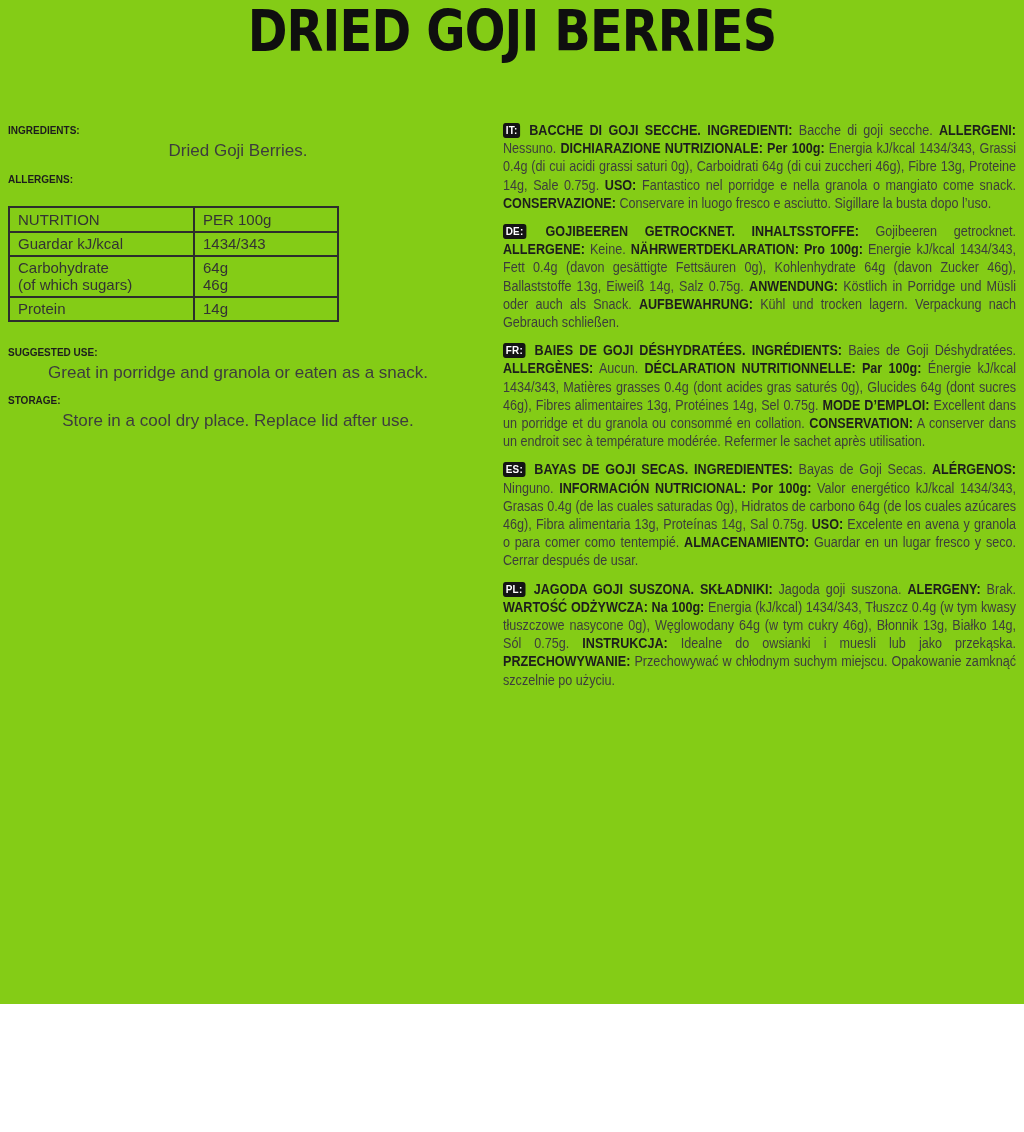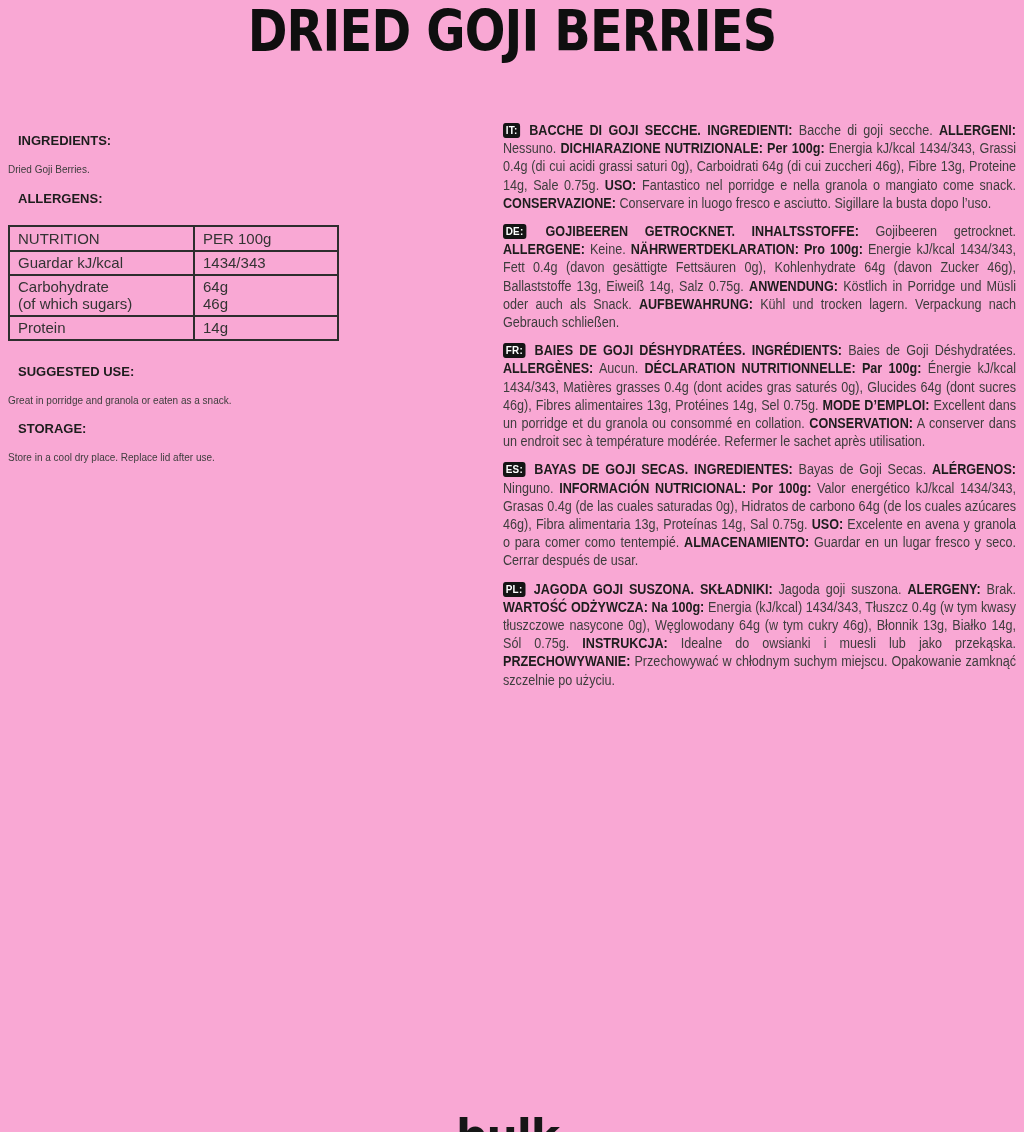--- a/index.html
+++ b/index.html
@@ -1,32 +1,32 @@
 <!DOCTYPE html>
 <html><head>
 <meta charset="utf-8">
 <style>
   html,body { margin:0; padding:0; background:#ffffff; }
   .page {
-    position:relative; width:1024px; height:1132px; background:#f9a8d4;
+    position:relative; width:1024px; height:1004px; background:#84cc16;
     font-family:"Liberation Sans", sans-serif; color:#3d3d3d; overflow:hidden;
   }
 
   
   .title {
     position:absolute; top:-2px; left:0; width:1024px; text-align:center;
     font-family:"DejaVu Sans", sans-serif; font-weight:bold; font-size:57px;
     color:#0f0f0f; white-space:nowrap; letter-spacing:-1px;
     transform:scaleX(0.84); transform-origin:512px 0;
   }
 
   
   .left-col { position:absolute; left:8px; top:121px; width:460px; }
-  .sec-head { font-size:13px; font-weight:bold; color:#1d1d1d; line-height:19px; margin:10px; }
-  .sec-body { font-size:10px; color:#3d3d3d; line-height:19px; margin:1px 0 0; }
+  .sec-head { font-size:10px; font-weight:bold; color:#1d1d1d; line-height:19px; margin:0; }
+  .sec-body { font-size:17px; color:#3d3d3d; line-height:19px; margin:1px 0 0;text-align:center; }
   .mt-allergens { margin-top:10px; }
   .mt-use { margin-top:21px; }
   .mt-storage { margin-top:9px; }
 
   table.nutrition {
     border-collapse:collapse; table-layout:fixed; width:329px;
     margin-top:17px; font-size:15px; color:#333333;
   }
   table.nutrition th, table.nutrition td {
     border:2px solid #2d2d2d; text-align:left; font-weight:normal;

